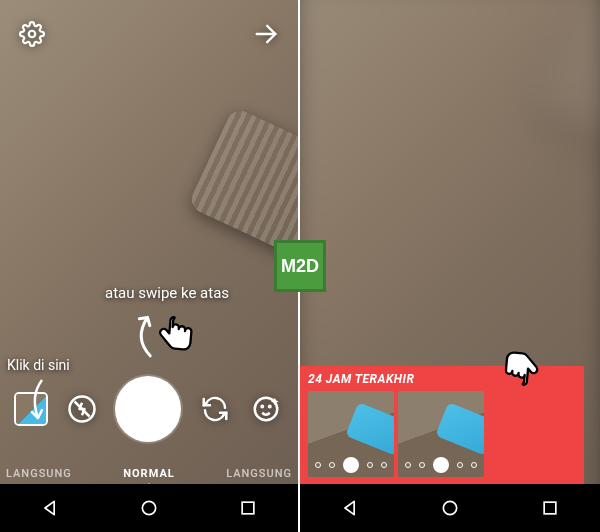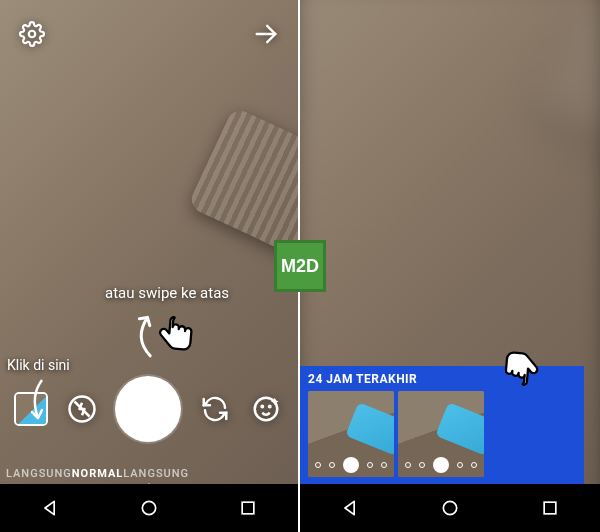--- a/index.html
+++ b/index.html
@@ -18,26 +18,26 @@
   .ann-swipe { top: 284px; left: 105px; }
   .ann-click { top: 356px; left: 7px; font-size: 14px; text-align: center; }
   .arrow-click { position: absolute; top: 378px; left: 24px; z-index: 12; }
   .hand-up { position: absolute; top: 312px; left: 154px; z-index: 12; transform: rotate(5deg); }
   .hand-up .curve { position: absolute; left: -24px; top: 2px; }
   .controls { position: absolute; bottom: 90px; left: 0; right: 0; display: flex; align-items: center; justify-content: space-between; padding: 0 14px; z-index: 10; }
   .thumb { width: 34px; height: 34px; border-radius: 5px; border: 2px solid #fff; overflow: hidden; position: relative; }
   .thumb-inner { position: absolute; inset: 0; background: linear-gradient(135deg, #8a7866 0 55%, #4ab9e4 55% 100%); }
   .shutter { width: 66px; height: 66px; border-radius: 50%; background: #fff; border: 5px solid rgba(255,255,255,0.5); box-shadow: 0 0 0 2px rgba(255,255,255,0.18); }
   .circ-icon svg { filter: drop-shadow(0 1px 4px rgba(0,0,0,0.5)); }
-  .modes { position: absolute; bottom: 52px; left: 0; right: 0; display: flex; align-items: center; justify-content: flex-start; padding: 0 6px; z-index: 10; }
+  .modes { position: absolute; bottom: 52px; left: 0; right: 0; display: flex; align-items: center; justify-content: space-between; padding: 0 6px; z-index: 10; }
   .mode { color: rgba(255,255,255,0.65); font-size: 11px; letter-spacing: 1px; font-weight: 500; }
   .mode.active { color: #fff; font-weight: bold; }
   .mode-caret { position: absolute; bottom: 39px; left: 50%; transform: translateX(-50%); z-index: 10; }
   .navbar { position: absolute; bottom: 0; left: 0; right: 0; height: 48px; background: #000; display: flex; align-items: center; justify-content: space-around; z-index: 30; }
-  .gallery-panel { position: absolute; bottom: 48px; left: 0; right: 16px; height: 118px; background: #1d4ed8; z-index: 20; padding: 6px 8px 4px 8px; }
+  .gallery-panel { position: absolute; bottom: 48px; left: 0; right: 16px; height: 118px; background: #ef4444; z-index: 20; padding: 6px 8px 4px 8px; font-style: italic; }
   .gallery-header { color: #fff; font-size: 12px; font-weight: 700; letter-spacing: .5px; margin-bottom: 5px; }
   .gallery-row { display: flex; gap: 4px; }
   .g-thumb { width: 86px; height: 86px; background: #7d6d5d; position: relative; border-radius: 2px; overflow: hidden; }
   .g-thumb .surf { position: absolute; inset: 0; background: linear-gradient(160deg, #8d7f6d 0 45%, #766655 45% 100%); }
   .g-thumb .obj { position: absolute; right: -10px; top: 20px; width: 54px; height: 36px; background: linear-gradient(135deg,#4dc0e9,#36a8d6); border-radius: 6px; transform: rotate(22deg); }
   .g-thumb .ctrls { position: absolute; bottom: 4px; left: 0; right: 0; display: flex; align-items: center; justify-content: center; gap: 8px; }
   .g-thumb .dot { width: 6px; height: 6px; border: 1px solid #fff; border-radius: 50%; }
   .g-thumb .sh { width: 16px; height: 16px; background: #fff; border-radius: 50%; border: 2px solid rgba(255,255,255,.4); }
   .ann-pick { top: 305px; left: 167px; text-align: center; }
   .hand-down { position: absolute; top: 346px; left: 199px; z-index: 25; transform: rotate(5deg); }

